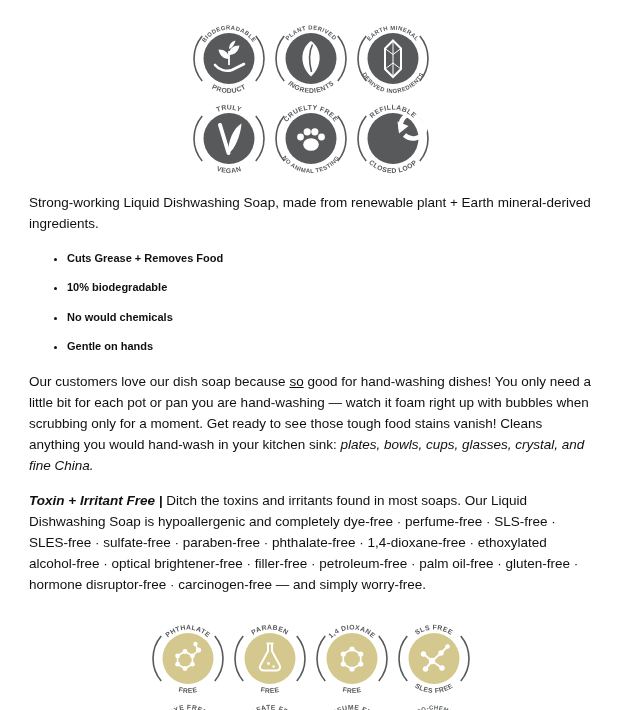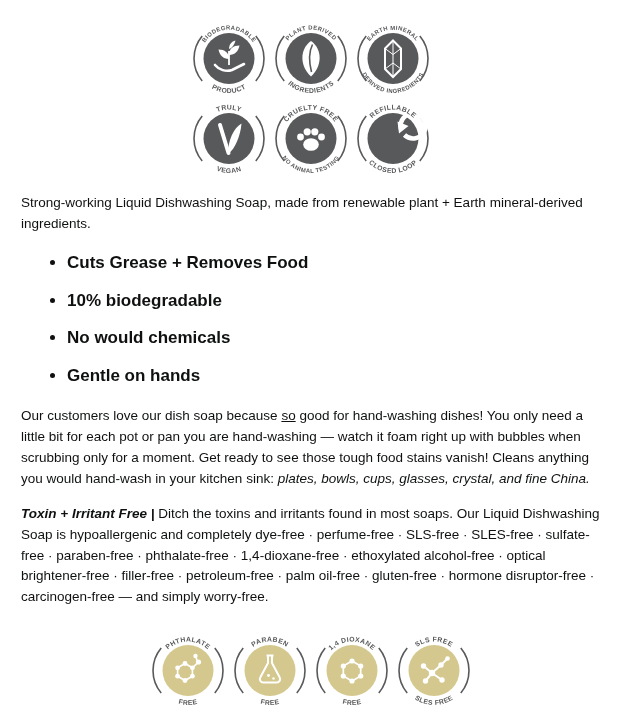--- a/index.html
+++ b/index.html
@@ -7,24 +7,24 @@
        font-family:"Liberation Sans",sans-serif;color:#0f1111;}
   .page{padding:0 21px;}
   
   .badge-block{display:flex;flex-direction:column;align-items:center;}
   .badge-block.top{padding-top:18px;}
   .badge-block.mid{padding-top:8px;}
   .badge-row{display:flex;justify-content:center;gap:2px;}
   .badge{width:80px;height:80px;}
   .badge svg{display:block;}
   
-  p{font-size:13.5px;line-height:1.55;margin:14px 0;}
+  p{font-size:13.5px;line-height:1.55;margin:14px 8px;}
   .intro{margin-top:15px;}
   ul{margin:16px 0 18px 0;padding-left:46px;}
-  li{font-size:17px;font-weight:bold;margin-bottom:14px;line-height:1.4;}
+  li{font-size:11px;font-weight:bold;margin-bottom:14px;line-height:1.4;}
   li:last-child{margin-bottom:6px;}
   .u{text-decoration:underline;}
   b{font-weight:bold;font-style:italic;}
   em{font-style:italic;text-align:right;}
 </style>
 </head>
 <body>
 
 <div class="page">
 

